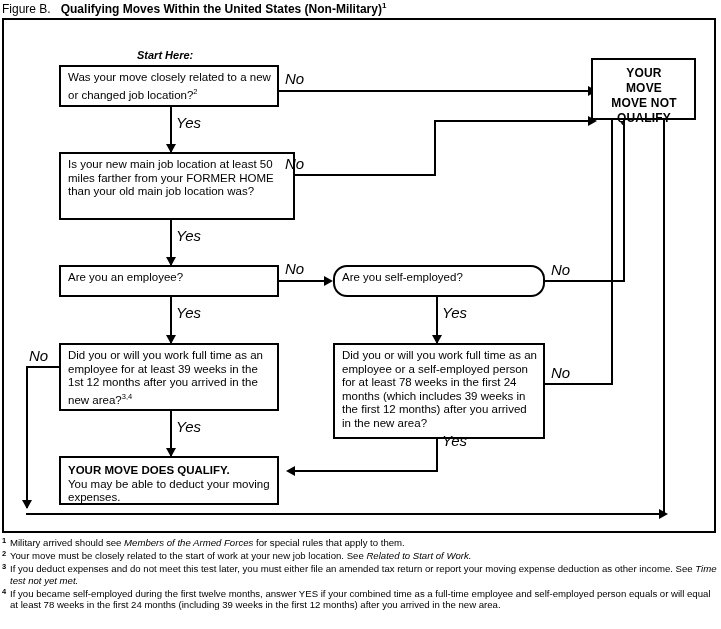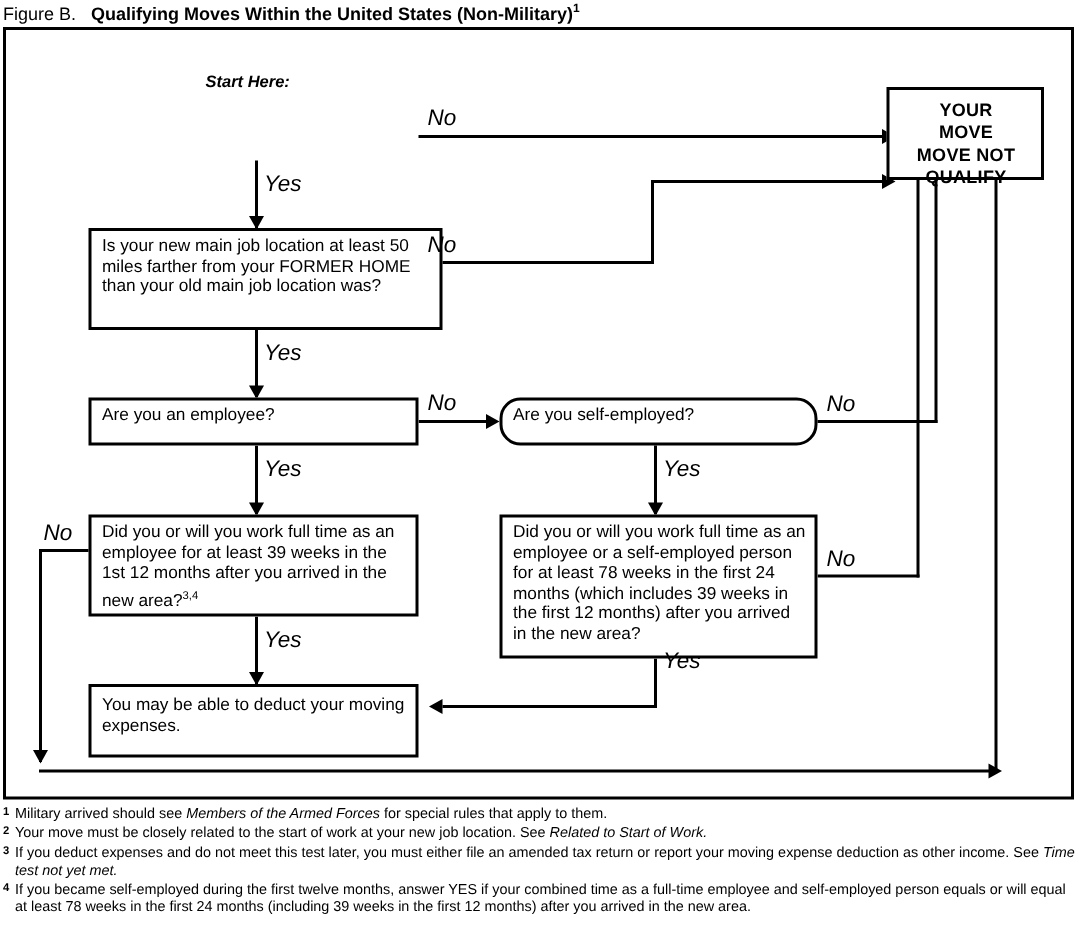--- a/index.html
+++ b/index.html
@@ -99,20 +99,23 @@
 <div class="fig-title">
   <span class="lead">Figure B.</span>
   &nbsp;
   <span class="bold">Qualifying Moves Within the United States (Non-Military)</span><sup>1</sup>
 </div>
 
 <div class="chart-frame">
 
   <div class="lbl start" style="left:133px; top:29px;">Start Here:</div>
 
+  <div class="box" style="left:55px; top:45px; width:220px; height:42px;">
+    <span>Was your move closely related to a new or changed job location?</span><sup>2</sup>
+  </div>
 
   <div class="h-line" style="left:275px; top:70px; width:312px;"></div>
   <div class="ar ar-right" style="left:584px; top:66px;"></div>
   <div class="lbl" style="left:281px; top:50px;">No</div>
 
   <div class="v-line" style="left:166px; top:87px; height:45px;"></div>
   <div class="ar ar-down" style="left:162px; top:124px;"></div>
   <div class="lbl" style="left:172px; top:94px;">Yes</div>
 
   <div class="box" style="left:55px; top:132px; width:236px; height:68px;">
@@ -181,20 +184,21 @@
 
   <div class="ar ar-up" style="left:603px; top:90px;"></div>
   <div class="lbl" style="left:547px; top:344px;">No</div>
 
   <div class="v-line" style="left:432px; top:419px; height:33px;"></div>
   <div class="h-line" style="left:291px; top:450px; width:143px;"></div>
   <div class="ar ar-left" style="left:282px; top:446px;"></div>
   <div class="lbl" style="left:438px; top:412px;">Yes</div>
 
   <div class="box" style="left:55px; top:436px; width:220px; height:49px; padding-top:6px;">
+    <div class="hdr">YOUR MOVE DOES QUALIFY.</div>
     <div>You may be able to deduct your moving expenses.</div>
   </div>
 
   <div class="box center" style="left:587px; top:38px; width:105px; height:62px;">
     <div>YOUR</div>
     <div>MOVE</div>
     <div>MOVE NOT</div>
     <div>QUALIFY</div>
   </div>
 

